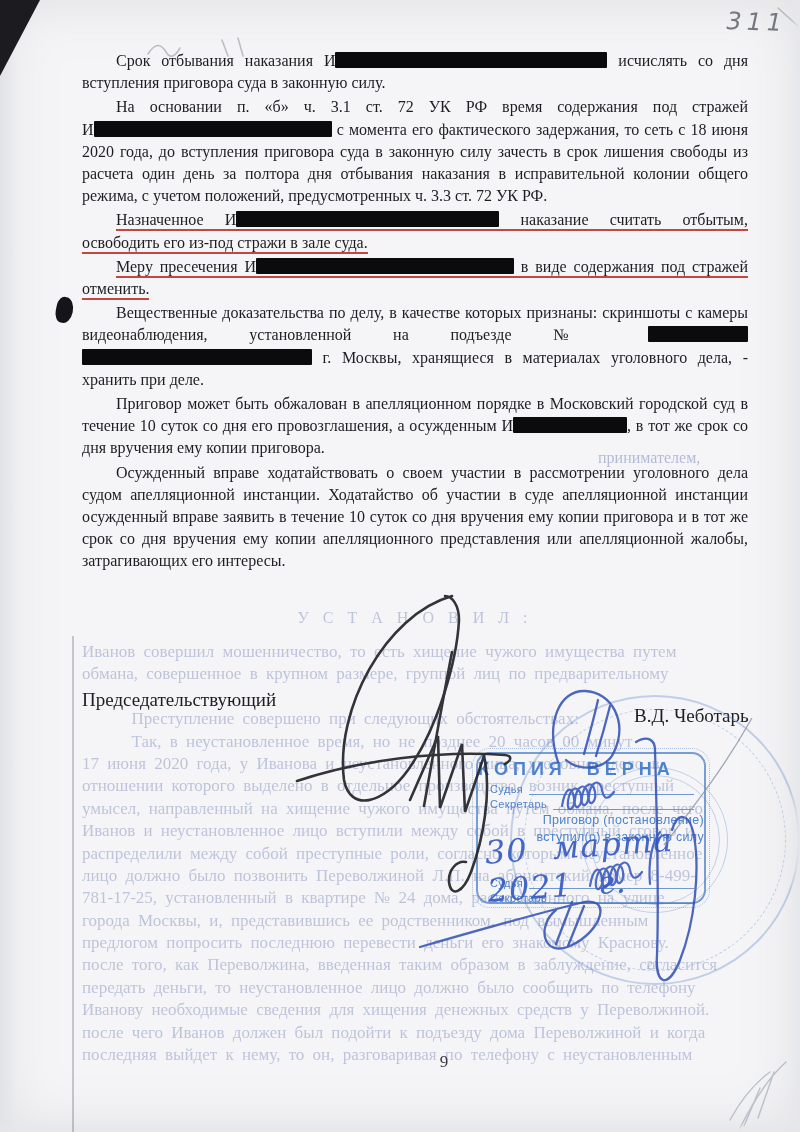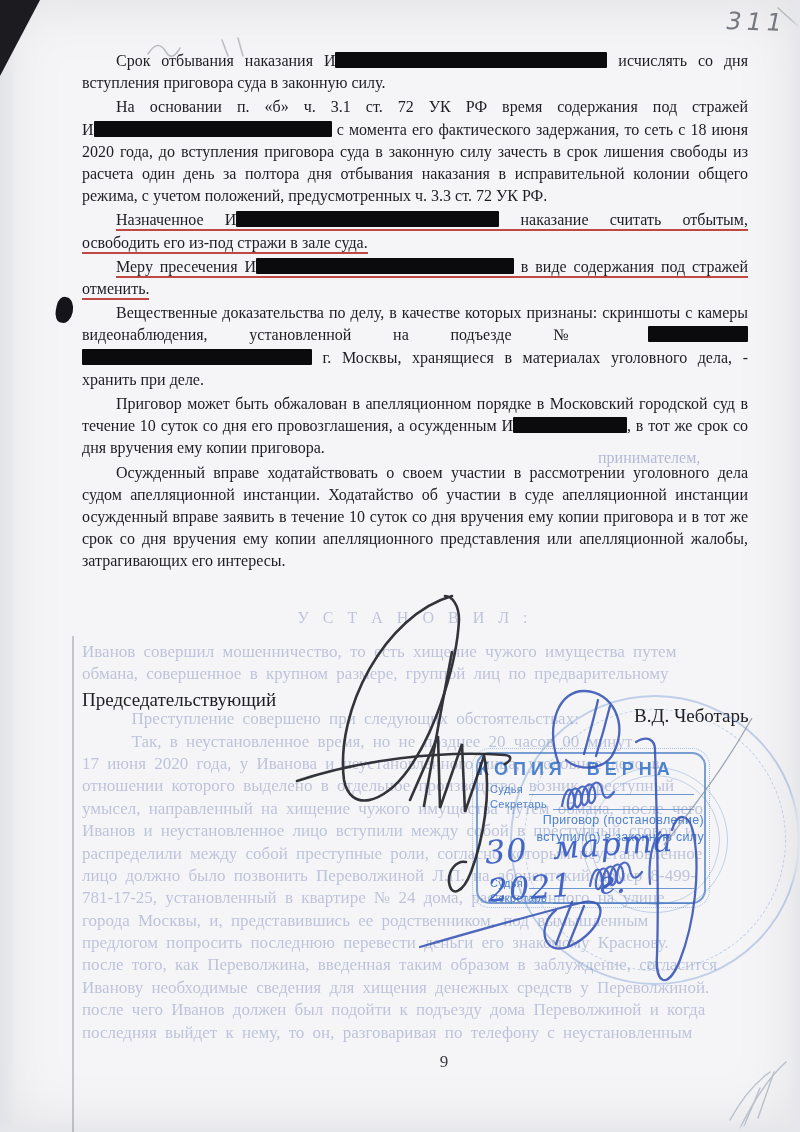--- a/index.html
+++ b/index.html
@@ -108,20 +108,21 @@
       <div class="bleed-line">17 июня 2020 года, у Иванова и неустановленного лица, уголовное дело в</div>
       <div class="bleed-line">отношении которого выделено в отдельное производство, возник преступный</div>
       <div class="bleed-line">умысел, направленный на хищение чужого имущества путем обмана, после чего</div>
       <div class="bleed-line">Иванов и неустановленное лицо вступили между собой в преступный сговор и</div>
       <div class="bleed-line">распределили между собой преступные роли, согласно которым неустановленное</div>
       <div class="bleed-line">лицо должно было позвонить Переволжиной Л.П. на абонентский номер 8-499-</div>
       <div class="bleed-line">781-17-25, установленный в квартире № 24 дома, расположенного на улице</div>
       <div class="bleed-line">города Москвы, и, представившись ее родственником, под вымышленным</div>
       <div class="bleed-line">предлогом попросить последнюю перевести деньги его знакомому Краснову.</div>
       <div class="bleed-line">после того, как Переволжина, введенная таким образом в заблуждение, согласится</div>
+      <div class="bleed-line">передать деньги, то неустановленное лицо должно было сообщить по телефону</div>
       <div class="bleed-line">Иванову необходимые сведения для хищения денежных средств у Переволжиной.</div>
       <div class="bleed-line">после чего Иванов должен был подойти к подъезду дома Переволжиной и когда</div>
       <div class="bleed-line">последняя выйдет к нему, то он, разговаривая по телефону с неустановленным</div>
     </div>
   <div class="bleed-fragment">принимателем,</div>
 
   <div class="content">
       <p class="para">Срок отбывания наказания <span class="nb">И<span class="redact" style="width: 272px;"></span></span> исчислять со дня вступления приговора суда в законную силу.</p>
       <p class="para">На основании п. «б» ч. 3.1 ст. 72 УК РФ время содержания под стражей <span class="nb">И<span class="redact" style="width: 238px;"></span></span> с момента его фактического задержания, то сеть с 18 июня 2020 года, до вступления приговора суда в законную силу зачесть в срок лишения свободы из расчета один день за полтора дня отбывания наказания в исправительной колонии общего режима, с учетом положений, предусмотренных ч. 3.3 ст. 72 УК РФ.</p>
       <p class="para"><span class="redline">Назначенное <span class="nb">И<span class="redact" style="width: 263px;"></span></span> наказание считать отбытым, освободить его из-под стражи в зале суда.</span></p>

